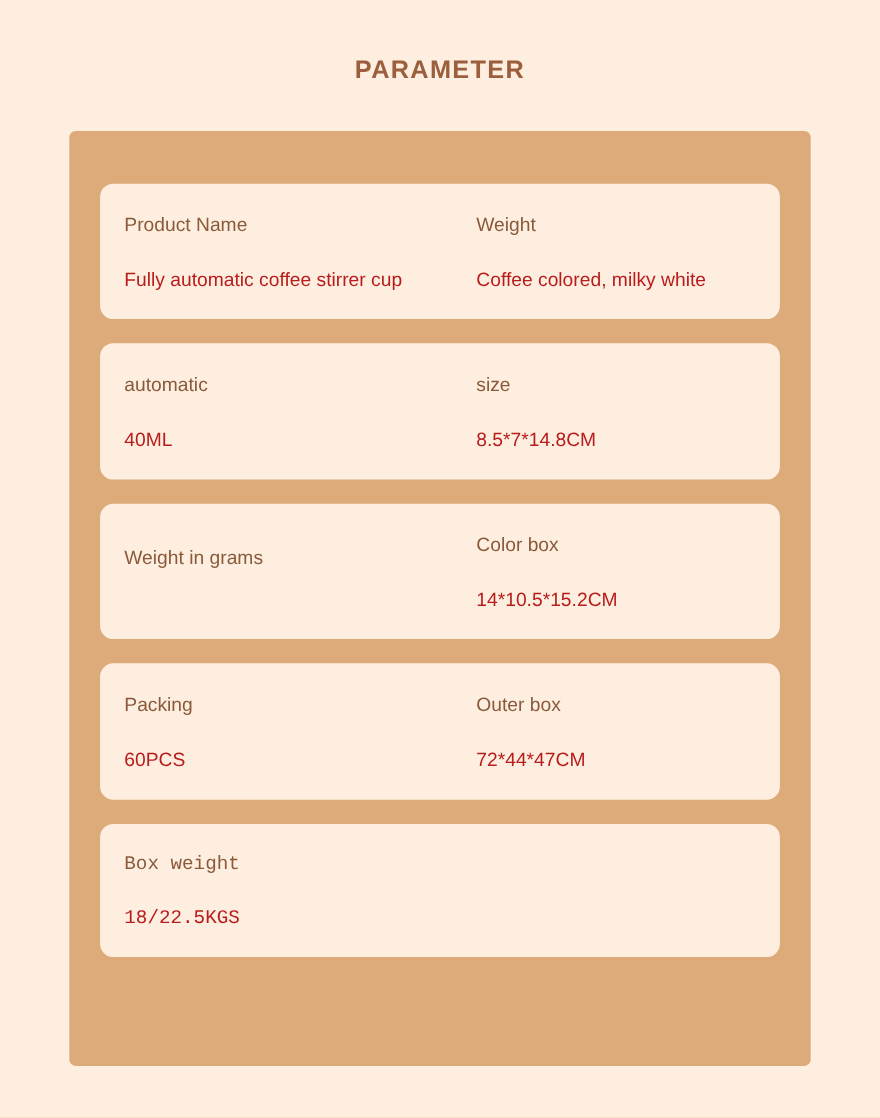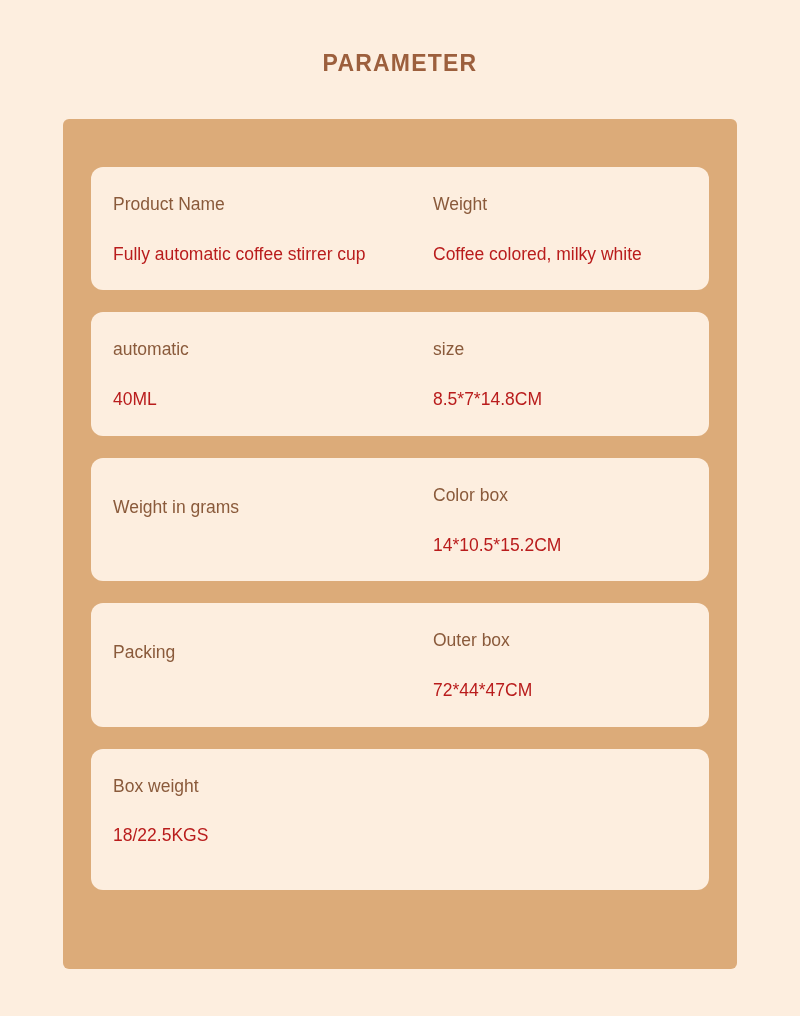--- a/index.html
+++ b/index.html
@@ -47,21 +47,22 @@
   }
   .row {
     background: #fdeedf;
     border-radius: 12px;
     box-sizing: border-box;
     display: flex;
     align-items: center;
     padding: 26px 22px 24px 22px;
   }
   .row.tall {
-    padding-bottom: 42px;
+    padding-bottom: 22px;
+    font-family: Liberation Mono, monospace;
   }
   .col {
     display: flex;
     flex-direction: column;
     justify-content: flex-start;
   }
   .col-left {
     width: 320px;
     flex: 0 0 320px;
   }
@@ -124,20 +125,21 @@
         </div>
         <div class="col col-right">
           <div class="label">Color box</div>
           <div class="value">14*10.5*15.2CM</div>
         </div>
       </div>
 
       <div class="row">
         <div class="col col-left">
           <div class="label">Packing</div>
+          <div class="value">60PCS</div>
         </div>
         <div class="col col-right">
           <div class="label">Outer box</div>
           <div class="value">72*44*47CM</div>
         </div>
       </div>
 
       <div class="row tall row-power">
         <div class="col col-left">
           <div class="label">Box weight</div>

